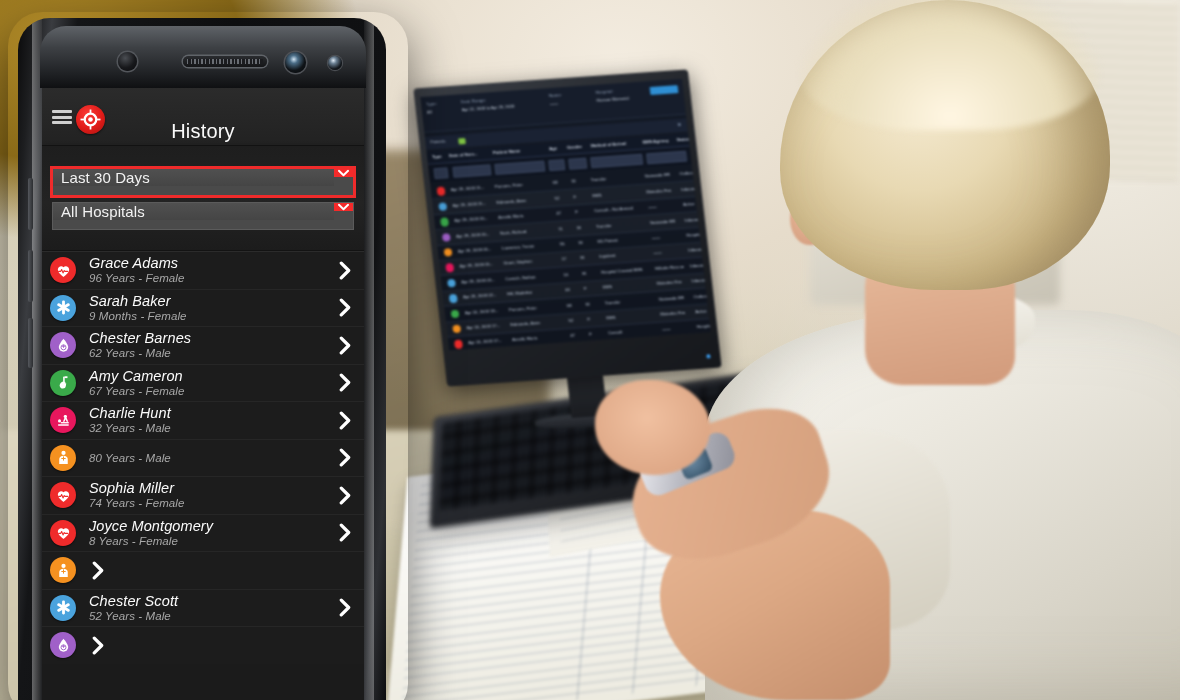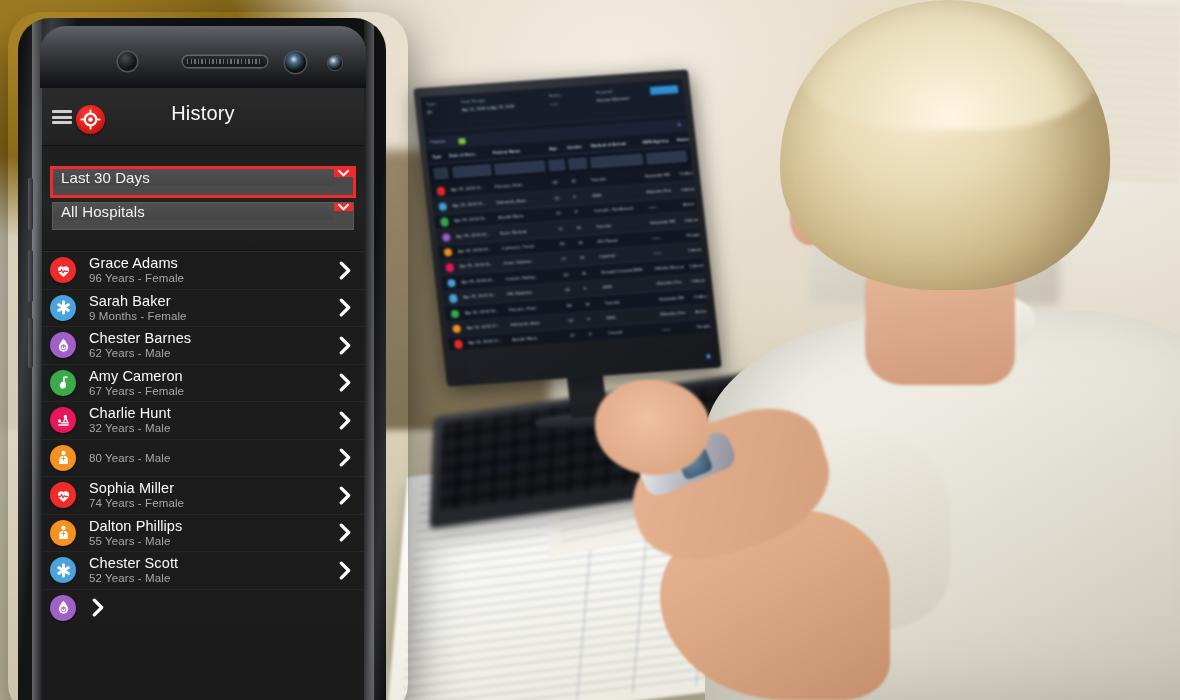--- a/index.html
+++ b/index.html
@@ -342,21 +342,21 @@
     display:flex; flex-direction:column; justify-content:space-between;
   }
   .hamburger i { display:block; height:3px; background:#cfcfcf; border-radius:1px; }
   .logo {
     position:absolute; left:34px; top:17px; width:29px; height:29px; border-radius:50%;
     background:radial-gradient(circle at 40% 32%, #fb3a36 0%, #e01b18 55%, #a51310 100%);
     box-shadow:0 1px 2px rgba(0,0,0,.6);
   }
   .logo svg { position:absolute; left:4px; top:4px; }
   .app-title {
-    position:absolute; left:0; right:0; top:14px; text-align:center;
+    position:absolute; left:0; right:0; top:32px; text-align:center;
     color:#fafafa; font-size:20px; font-weight:400; letter-spacing:.2px;
   }
 
   
   .filters {
     position:relative;
     background:linear-gradient(180deg,#1e1e1e 0%, #232323 55%, #1c1c1c 100%);
     padding:22px 10px 14px 10px;
     border-bottom:1px solid #131313;
     box-shadow:0 2px 6px rgba(0,0,0,.45);
@@ -376,21 +376,21 @@
     flex:1; display:flex; align-items:center; padding-left:8px;
     color:#f2f2f2; font-size:15px; letter-spacing:.1px;
     background:linear-gradient(180deg,#505050,#454545);
   }
   .select-wrap .sel-arrow {
     width:19px; background:#f42a2a; display:flex; align-items:center; justify-content:center;
   }
   .select-wrap .sel-arrow svg { display:block; }
 
   
-  .list { position:relative; background:#fdba74; }
+  .list { position:relative; background:#fdba74;font-style:italic; }
   .row {
     position:relative; display:flex; align-items:center;
     height:37.5px; padding:0 10px 0 8px;
     border-top:1px solid #262626;
     background:#1c1c1c;
   }
   .row:first-child { border-top:1px solid #2b2b2b; }
   .avatar {
     width:26px; height:26px; border-radius:50%;
     flex:0 0 26px; margin-right:13px;
@@ -789,30 +789,43 @@
               <div class="rname">Sophia Miller</div>
               <div class="rsub">74 Years - Female</div>
             </div>
             <div class="chev">
               <svg width="15" height="19" viewBox="0 0 14 18" aria-hidden="true">
                 <path d="M3 2 L10 9 L3 16" fill="none" stroke="#ffffff" stroke-width="3.1" stroke-linecap="round" stroke-linejoin="round"></path>
               </svg>
             </div>
           </div>
           <div class="row">
+            <div class="avatar" style="background:#ef2b2b">
+              <svg width="17" height="17" viewBox="0 0 24 24" aria-hidden="true">
+                <path d="M12 21s-8-5.1-8-10.3A4.7 4.7 0 0 1 12 7.4 4.7 4.7 0 0 1 20 10.7C20 15.9 12 21 12 21z" fill="#ffffff"></path>
+                <path d="M5 13.2h3.1l1.3-2.6 1.9 4.8 1.7-3.4 1 1.2h4" fill="none" stroke="#ef2b2b" stroke-width="1.5" stroke-linecap="round" stroke-linejoin="round"></path>
+              </svg>
+            </div>
+            <div class="rtext">
+              <div class="rname">Joyce Montgomery</div>
+              <div class="rsub">8 Years - Female</div>
+            </div>
+            <div class="chev">
+              <svg width="15" height="19" viewBox="0 0 14 18" aria-hidden="true">
+                <path d="M3 2 L10 9 L3 16" fill="none" stroke="#ffffff" stroke-width="3.1" stroke-linecap="round" stroke-linejoin="round"></path>
+              </svg>
+            </div>
+          </div>
+          <div class="row">
             <div class="avatar" style="background:#f59120">
               <svg width="17" height="17" viewBox="0 0 24 24" aria-hidden="true">
                 <circle cx="12" cy="5.6" r="3" fill="#ffffff"></circle>
                 <path d="M12 9.4c-3.6 0-6 2-6 4.6V21h12v-7c0-2.6-2.4-4.6-6-4.6z" fill="#ffffff"></path>
                 <path d="M9.5 13.4h5M12 11v4.8" stroke="#f59120" stroke-width="1.4" stroke-linecap="round"></path>
               </svg>
-            </div>
-            <div class="rtext">
-              <div class="rname">Dalton Phillips</div>
-              <div class="rsub">55 Years - Male</div>
             </div>
             <div class="chev">
               <svg width="15" height="19" viewBox="0 0 14 18" aria-hidden="true">
                 <path d="M3 2 L10 9 L3 16" fill="none" stroke="#ffffff" stroke-width="3.1" stroke-linecap="round" stroke-linejoin="round"></path>
               </svg>
             </div>
           </div>
           <div class="row">
             <div class="avatar" style="background:#4aa3dd">
               <svg width="17" height="17" viewBox="0 0 24 24" aria-hidden="true">

